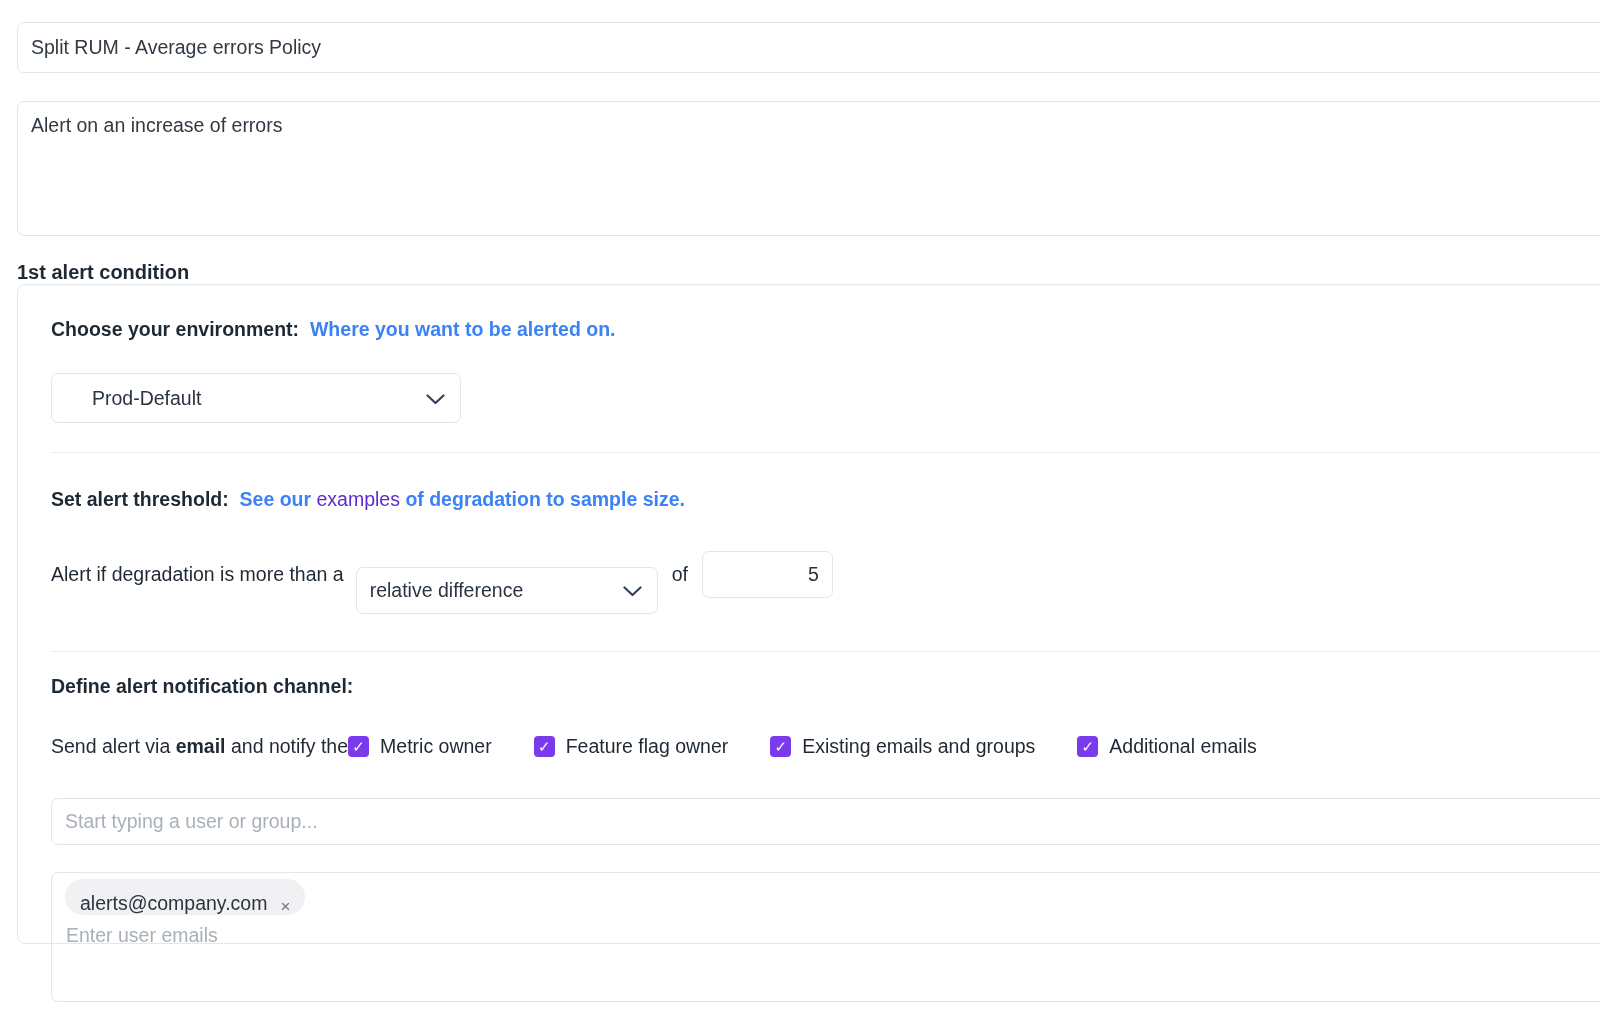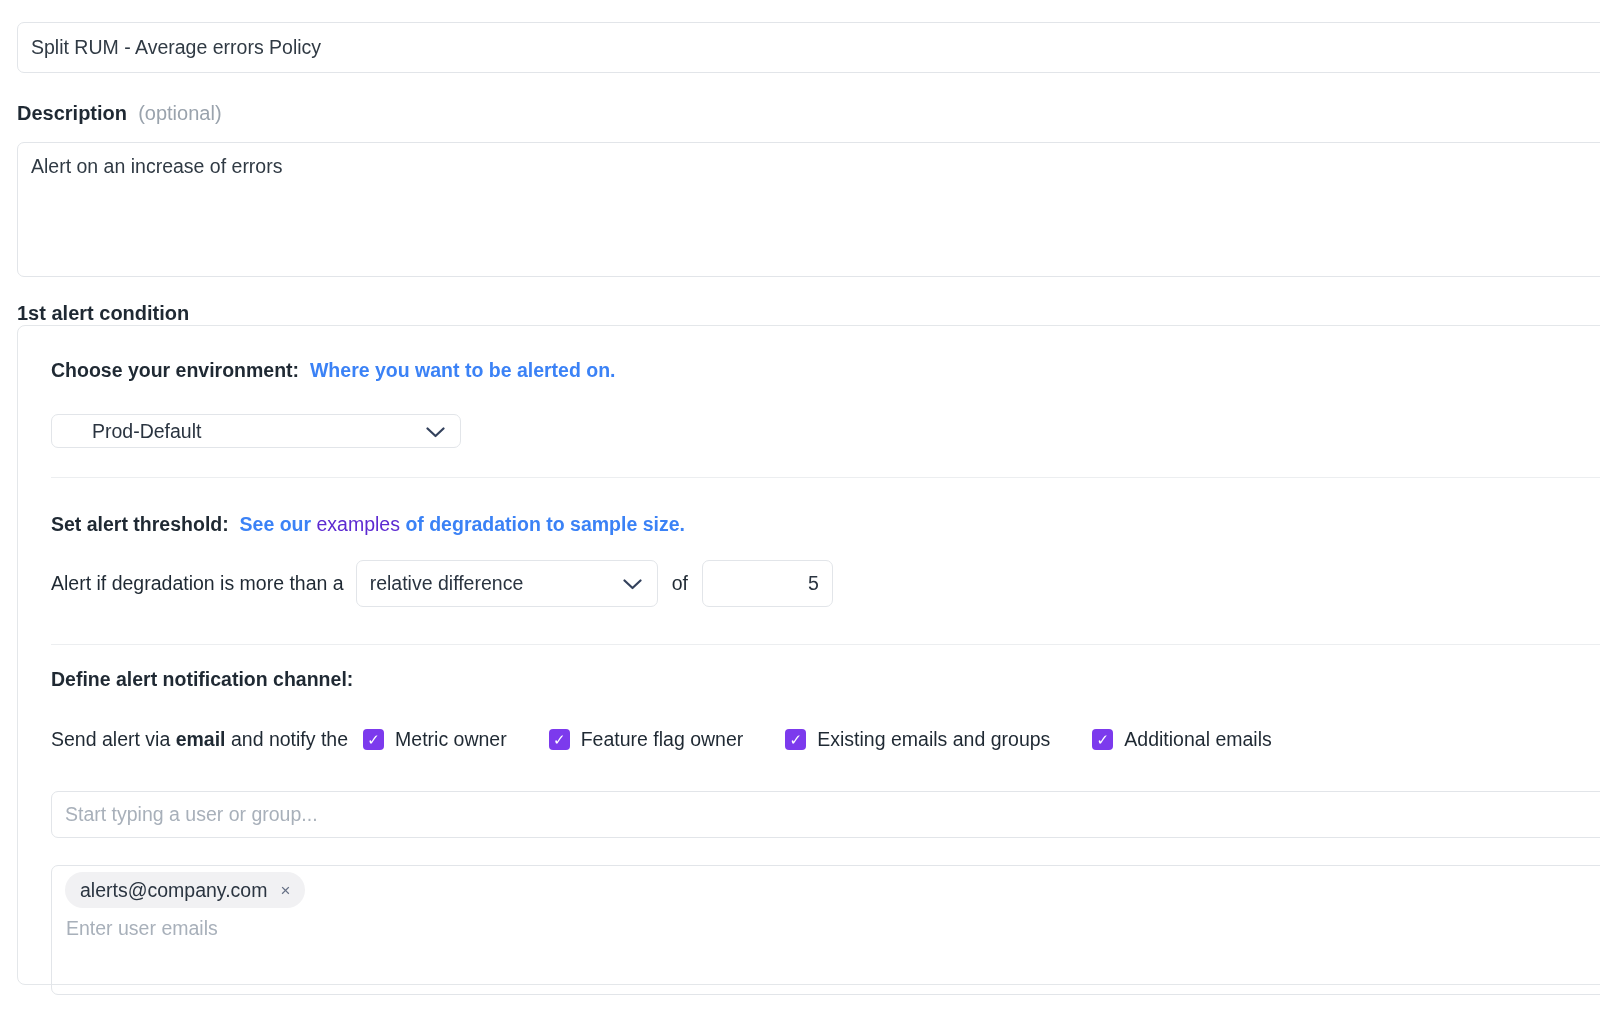--- a/index.html
+++ b/index.html
@@ -55,56 +55,56 @@
   .link { color: #5d2ad1; cursor: pointer; text-decoration: none; }
 
   .select {
     display: inline-flex; align-items: center; justify-content: space-between;
     border: 1px solid #e2e5e9; border-radius: 7px;
     background: #ffffff; box-sizing: border-box;
     padding: 0 15px 0 13px;
     font-size: 19.5px; color: #2a3440;
     cursor: pointer;
   }
-  .env-select { width: 410px; height: 34px; margin-top: 31px; padding-left: 40px; }
+  .env-select { width: 410px; height: 50px; margin-top: 31px; padding-left: 40px; }
   .divider {
     border: none; border-top: 1px solid #eceef0;
     margin: 0; width: 1560px;
   }
   .divider-1 { margin-top: 29px; }
   .divider-2 { margin-top: 37px; }
 
   .threshold-label { margin-top: 34px; }
   .threshold-row {
     margin-top: 23px;
     display: flex; align-items: center;
     font-size: 19.5px; color: #1f2933;
     white-space: nowrap;
   }
-  .type-select { width: 302px; height: 47px; margin-left: 12px; }
+  .type-select { width: 302px; height: 47px; margin-left: 12px; margin-top: 32px; }
   .of-label { margin: 0 14px; }
   .number-input {
     width: 131px; height: 47px;
     border: 1px solid #e2e5e9; border-radius: 7px;
     box-sizing: border-box;
     font-family: "Liberation Sans", sans-serif;
     font-size: 19.5px; color: #2a3440;
     text-align: right; padding: 0 13px;
     outline: none;
   }
   .suffix { margin-left: 12px; }
 
   .notif-heading { margin-top: 21px; font-size: 19.5px; font-weight: bold; line-height: 26px; color: #1f2933; }
   .send-row {
     margin-top: 36px;
     display: flex; align-items: center;
     font-size: 19.5px; color: #1f2933;
     white-space: nowrap;
   }
-  .send-sentence { margin-right: 15px; }
+  .send-sentence { }
   .cb-group { display: flex; align-items: center; gap: 42px; }
   .cb-item { display: flex; align-items: center; gap: 11px; cursor: pointer; }
   .checkbox {
     width: 21px; height: 21px; border-radius: 4px;
     background: #7c3aed;
     display: flex; align-items: center; justify-content: center;
     color: #ffffff; font-size: 15px; line-height: 1;
     flex: 0 0 auto;
   }
 
@@ -119,43 +119,39 @@
   }
 
   .email-box {
     margin-top: 27px;
     width: 1589px; height: 130px;
     border: 1px solid #e2e5e9; border-radius: 7px;
     box-sizing: border-box;
     padding: 6px 13px;
   }
   .chip {
-    display: inline-flex; align-items: center; gap: 13px;
+    display: inline-flex; align-items: flex-end; gap: 13px;
     height: 36px; padding: 0 15px;
     background: #f1f1f3; border-radius: 18px;
     font-size: 19.5px; color: #2a3440;
   }
   .chip-x { color: #667085; font-size: 17px; cursor: pointer; line-height: 1; }
   .email-placeholder {
     margin-top: 9px; padding-left: 1px;
     font-size: 19.5px; color: #a8b0ba;
   }
   .chev { flex: 0 0 auto; }
 </style>
 </head>
 <body>
 
 <div class="page">
 
   <input class="text-input" type="text" value="Split RUM - Average errors Policy" style="">
 
-  <div class="field-label">
-    <span>Description</span>
-    <span class="optional">&nbsp;<span>(optional)</span></span>
-  </div>
   <textarea class="textarea" style="">Alert on an increase of errors</textarea>
 
   <div class="section-heading">1st alert condition</div>
 
   <div class="condition-box">
 
     
     <div class="row-label">
       <b>Choose your environment:</b>
       <span class="hint">&nbsp;<span>Where you want to be alerted on.</span></span>

